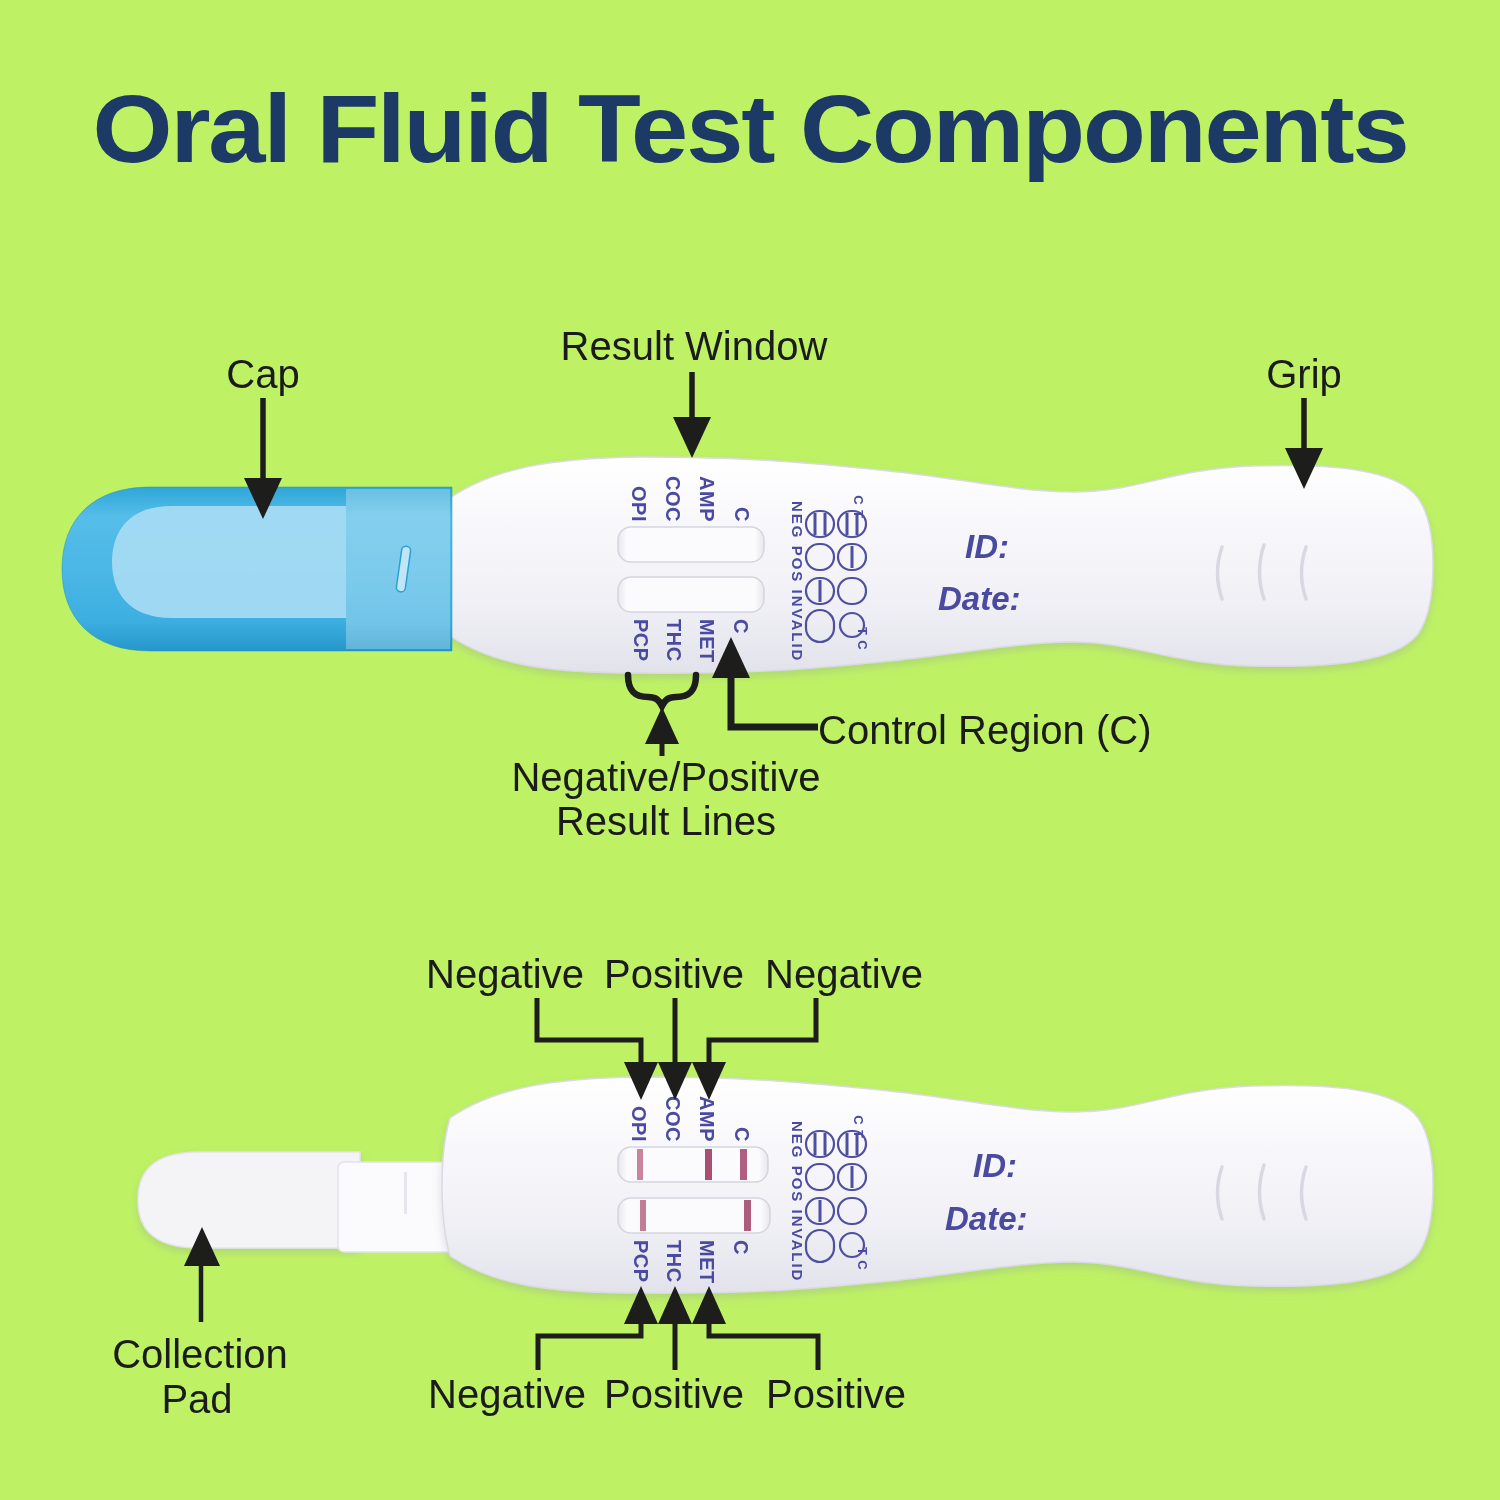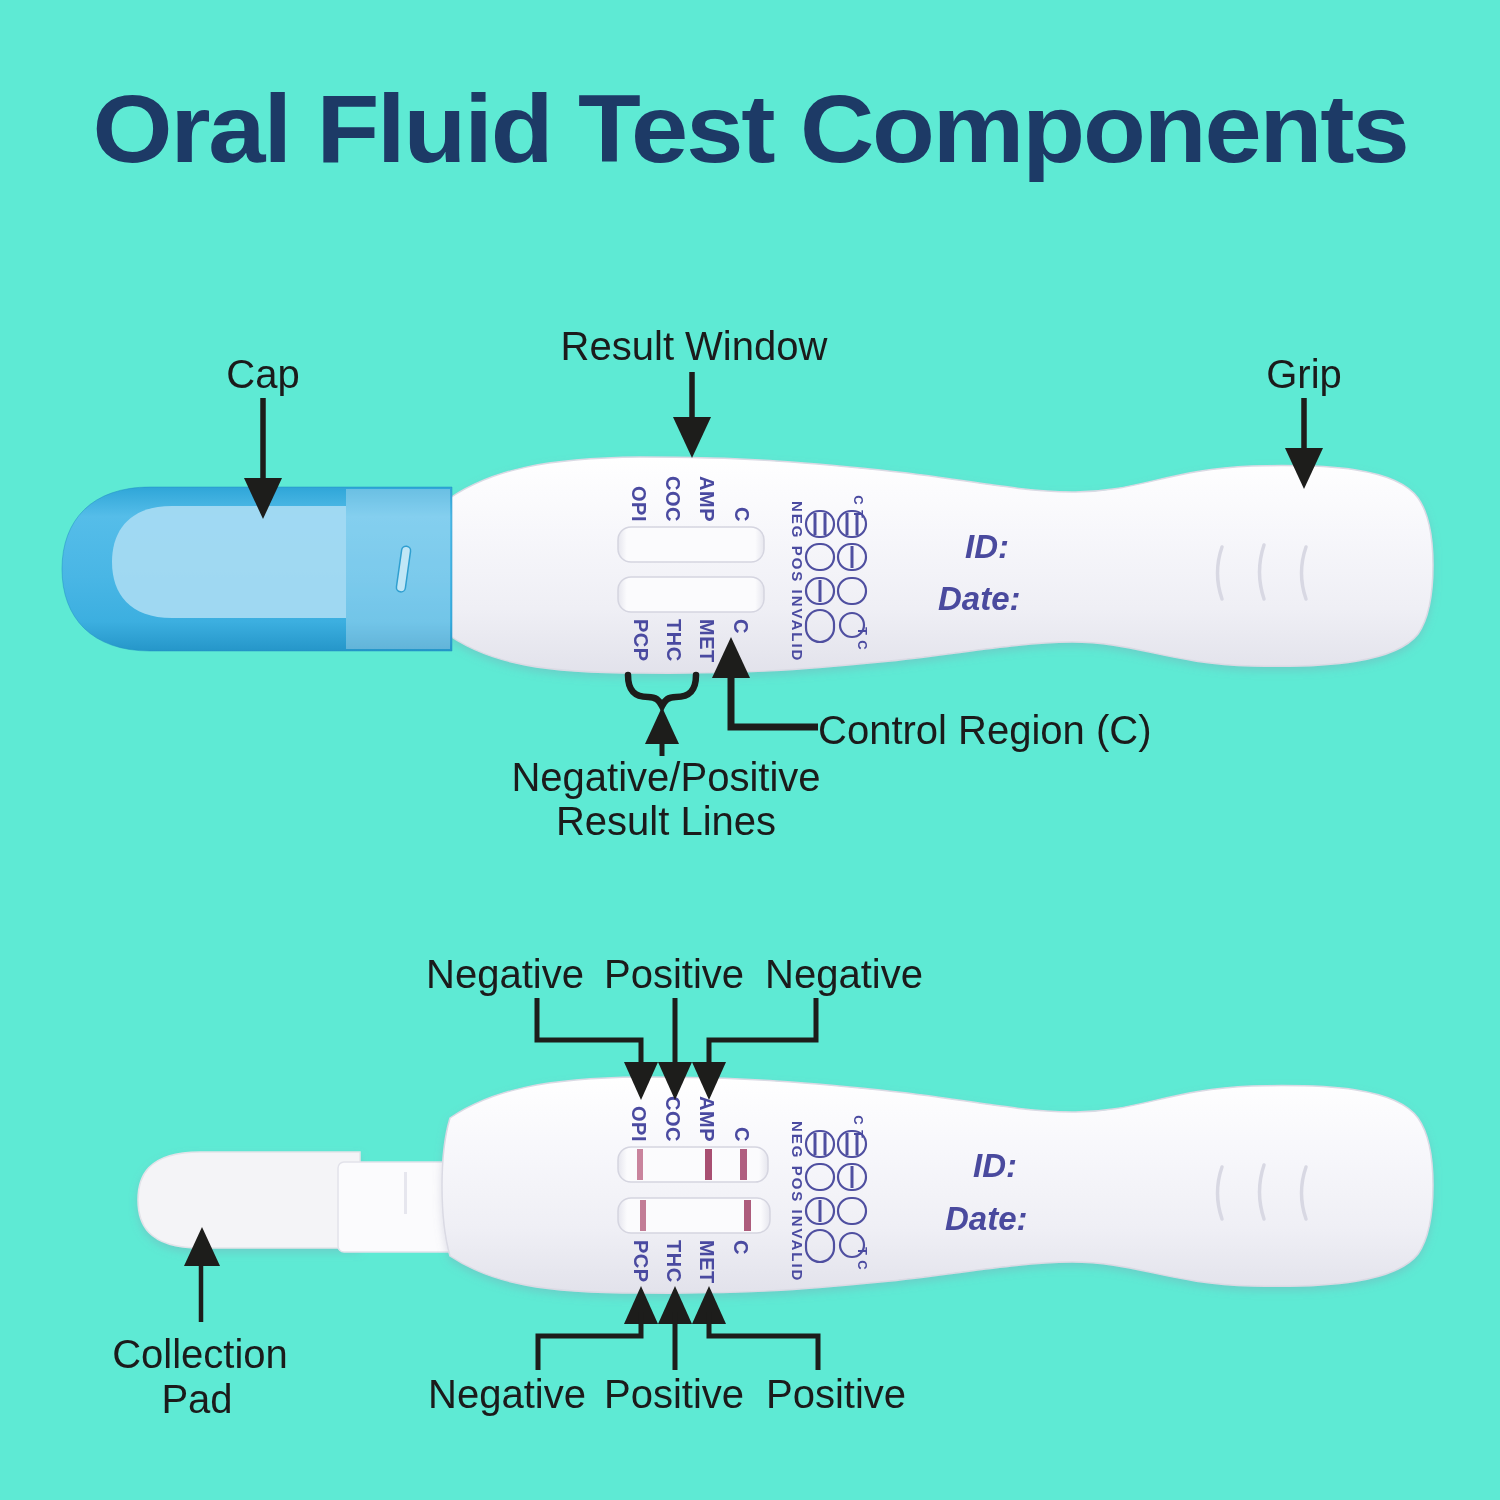--- a/index.html
+++ b/index.html
@@ -1,16 +1,16 @@
 <!DOCTYPE html>
 <html><head>
 <meta charset="utf-8">
 <style>
   html,body{margin:0;padding:0;background:#ffffff;}
-  .page{width:1500px;height:1500px;position:relative;background:#5eead4;overflow:hidden;}
+  .page{width:1500px;height:1500px;position:relative;background:#bef264;overflow:hidden;}
   svg{display:block;}
   .title-text{font-family:"Liberation Sans",sans-serif;font-weight:bold;fill:#1d3a66;letter-spacing:-2px;}
   .ann{font-family:"Liberation Sans",sans-serif;font-size:40px;fill:#1b1b1b;}
   .print{font-family:"Liberation Sans",sans-serif;font-weight:bold;fill:#4a4aa0;}
   .idtext{font-family:"Liberation Sans",sans-serif;font-style:italic;font-weight:bold;fill:#4a4a9e;font-size:33px;}
   .lead{stroke:#1d1d1b;fill:none;}
   .head{fill:#1d1d1b;stroke:none;}
 </style>
 </head>
 <body>

